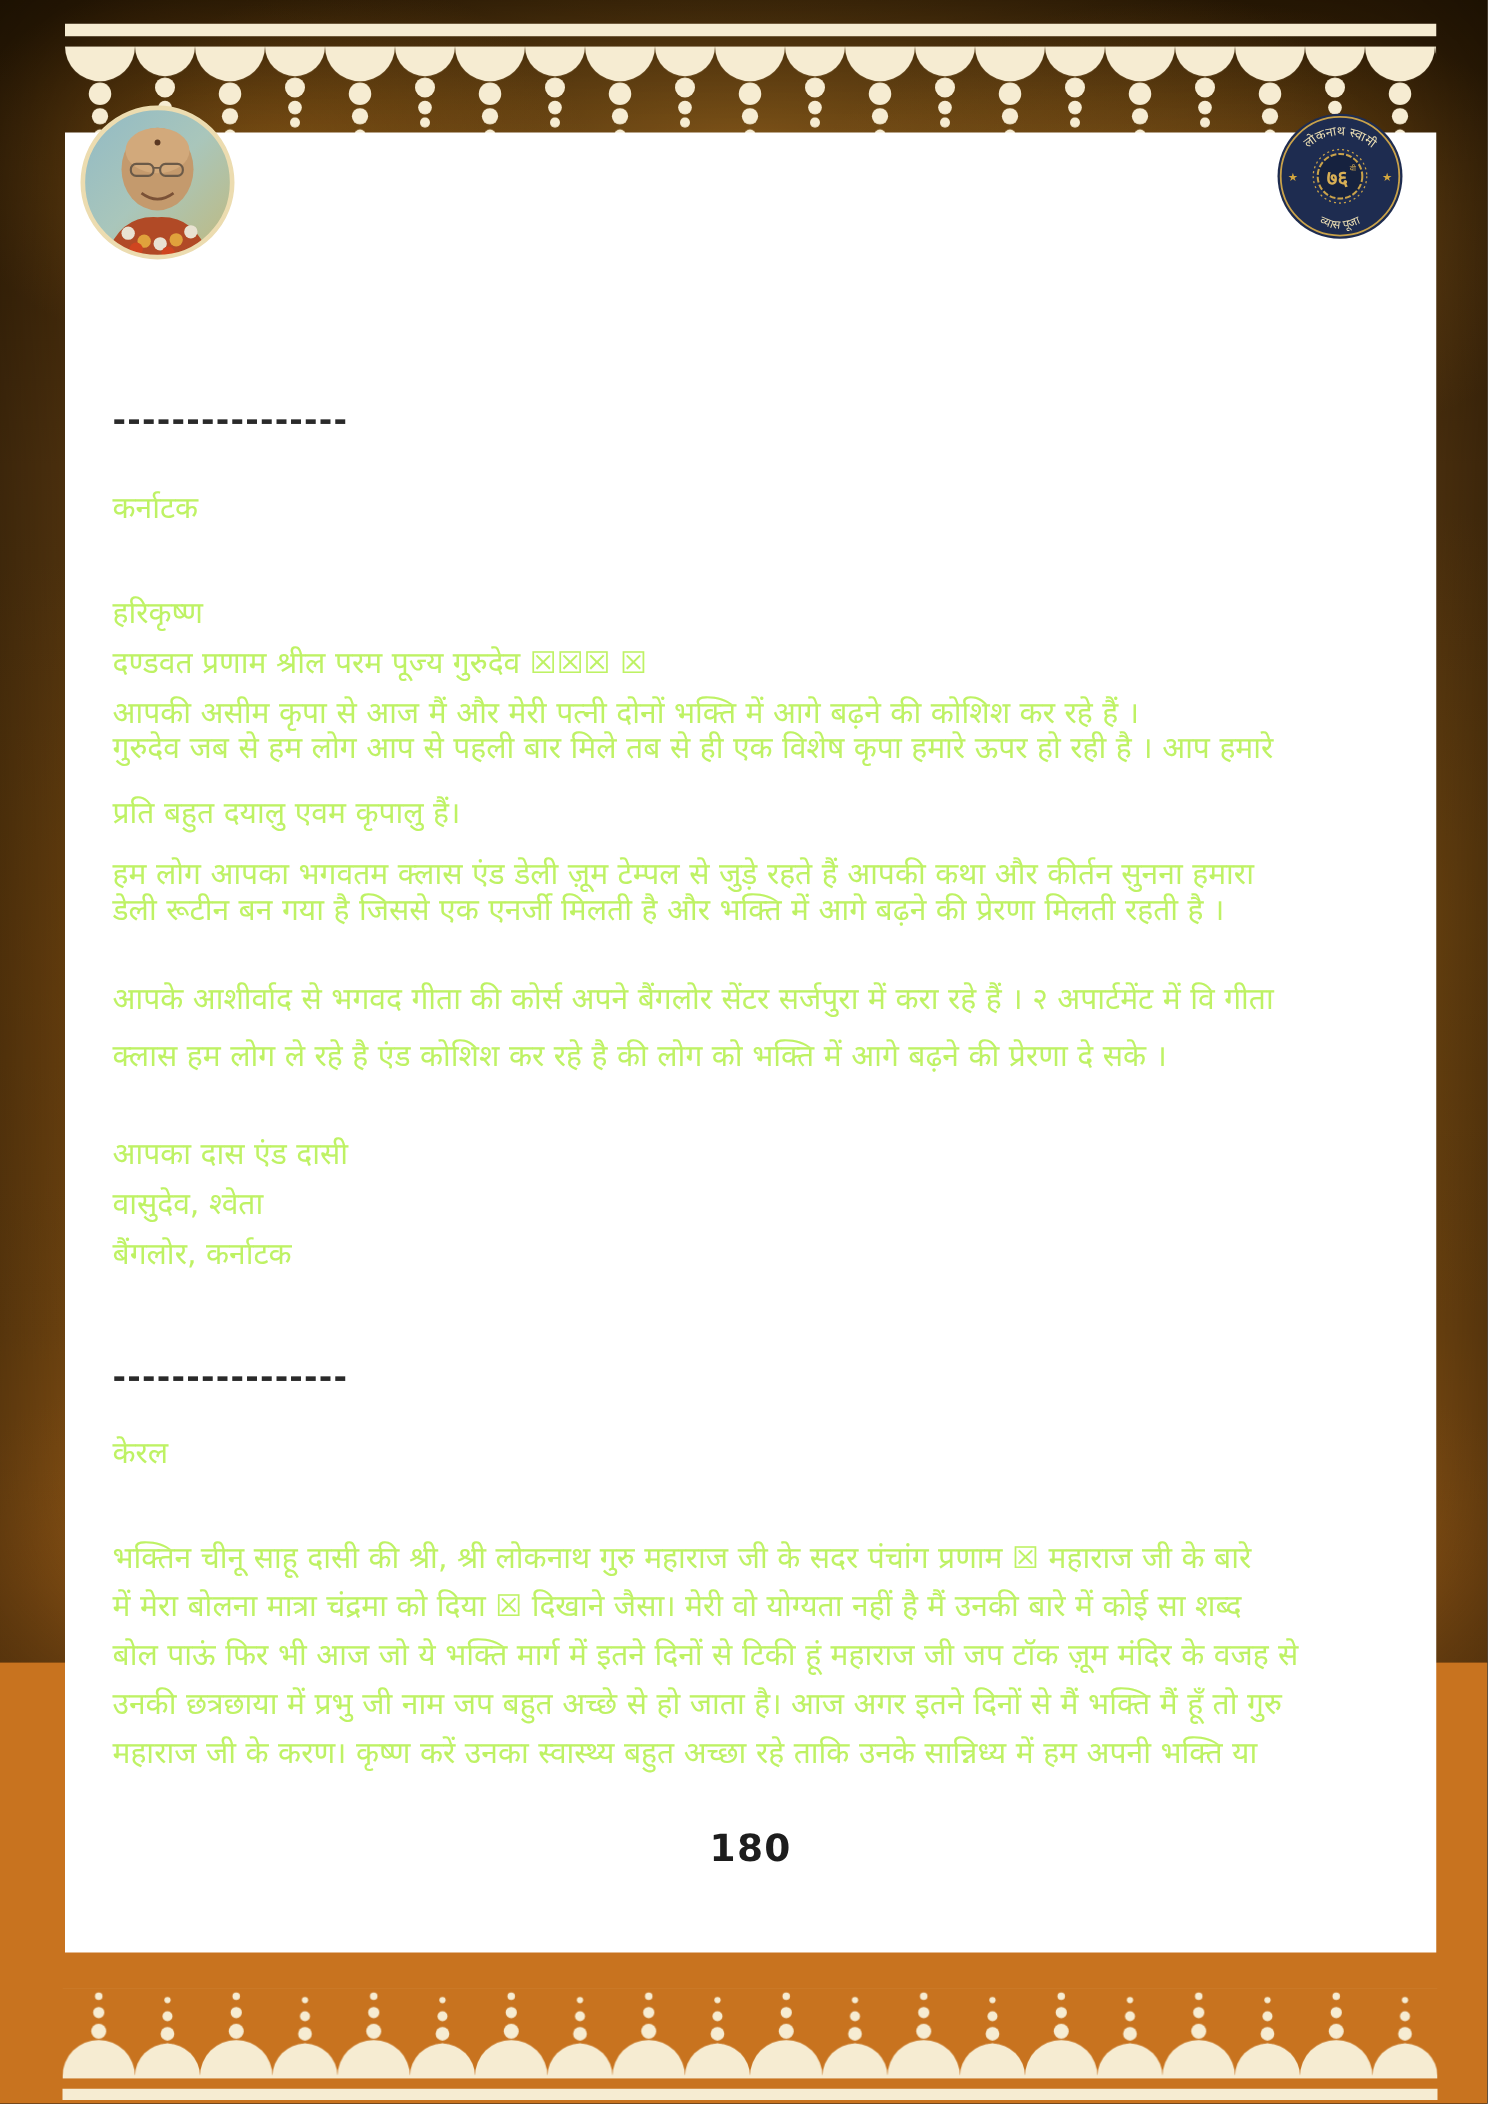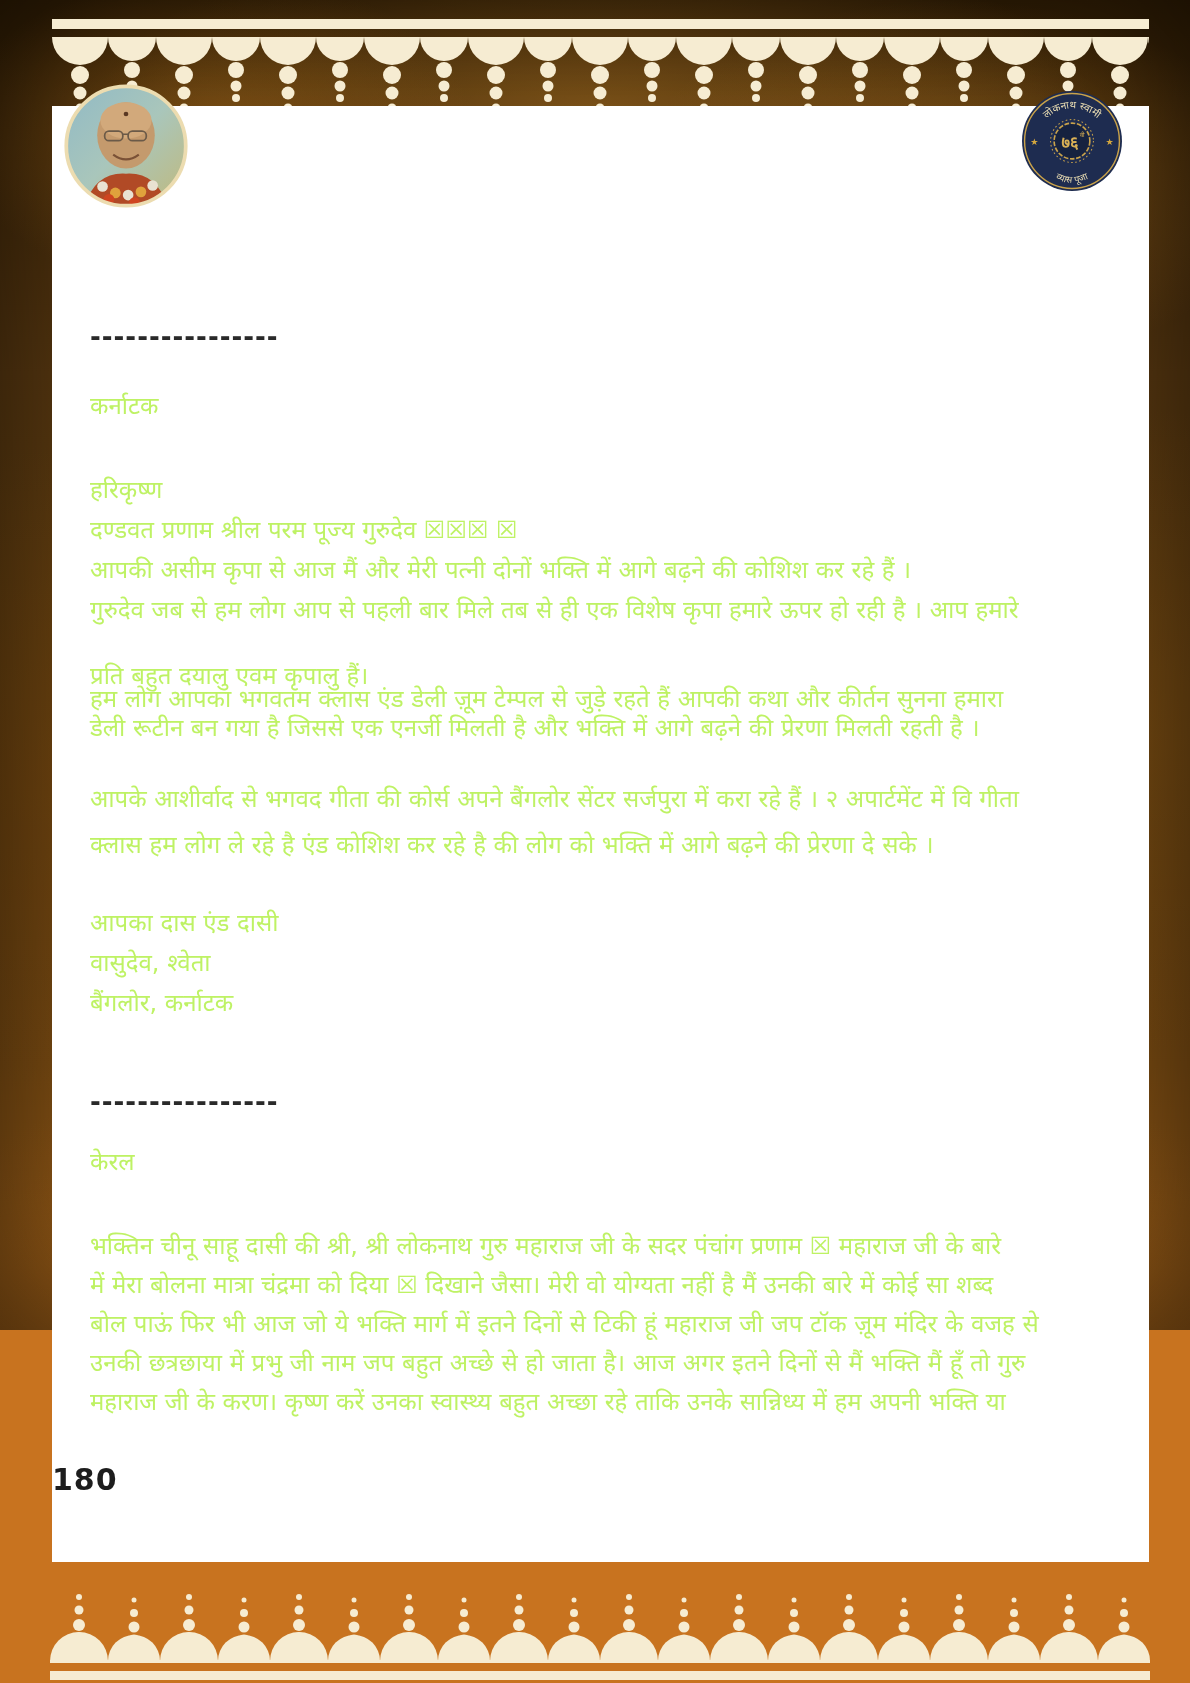--- a/index.html
+++ b/index.html
@@ -27,21 +27,21 @@
   .top-bar{position:absolute;left:52px;top:19px;width:1097px;height:10px;background:#f6ecd2;}
   .top-garland{position:absolute;left:52px;top:37px;width:1097px;height:78px;}
   
   .panel{position:absolute;left:52px;top:106px;width:1097px;height:1456px;background:#ffffff;}
   .line{
     position:absolute;left:90px;width:1030px;
     font-size:24px;line-height:40px;color:#bef264;letter-spacing:0;
   }
   .divider{font-size:26px;line-height:30px;color:#2a2a2a;letter-spacing:1px;font-weight:bold;}
   .pagenum{
-    position:absolute;left:52px;top:1462px;width:1097px;
+    position:absolute;left:52px;top:1462px;width:1097px;text-align:center;
     font-size:30px;font-weight:700;color:#1d1d1d;letter-spacing:1px;
   }
   
   .photo{position:absolute;left:62px;top:82px;width:128px;height:128px;}
   .badge{position:absolute;left:1021px;top:90px;width:102px;height:102px;}
   
   .bottom-garland{position:absolute;left:50px;top:1591px;width:1100px;height:72px;}
   .bottom-stripe{position:absolute;left:50px;top:1671px;width:1100px;height:9px;background:#f6ecd2;}
 </style>
 </head>
@@ -124,22 +124,22 @@
     <text x="48" y="57" font-size="16" font-weight="bold" fill="#d9b055" text-anchor="middle">७६</text>
     <text x="60" y="46" font-size="6" fill="#d9b055" text-anchor="middle">वी</text>
   </svg>
 
   <div class="line divider" style="top:322px">----------------</div>
   <div class="line" style="top:386px">कर्नाटक</div>
 
   <div class="line" style="top:470px">हरिकृष्ण</div>
   <div class="line" style="top:510px">दण्डवत प्रणाम श्रील परम पूज्य गुरुदेव ☒☒☒ ☒</div>
   <div class="line" style="top:550px">आपकी असीम कृपा से आज मैं और मेरी पत्नी दोनों भक्ति में आगे बढ़ने की कोशिश कर रहे हैं ।</div>
-  <div class="line" style="top:590px">गुरुदेव जब से हम लोग आप से पहली बार मिले तब से ही एक विशेष कृपा हमारे ऊपर हो रही है । आप हमारे</div>
-  <div class="line" style="top:656px">प्रति बहुत दयालु एवम कृपालु हैं।</div>
+  <div class="line" style="top:578px">गुरुदेव जब से हम लोग आप से पहली बार मिले तब से ही एक विशेष कृपा हमारे ऊपर हो रही है । आप हमारे</div>
+  <div class="line" style="top:630px">प्रति बहुत दयालु एवम कृपालु हैं।</div>
   <div class="line" style="top:679px">हम लोग आपका भगवतम क्लास एंड डेली ज़ूम टेम्पल से जुड़े रहते हैं आपकी कथा और कीर्तन सुनना हमारा</div>
   <div class="line" style="top:708px">डेली रूटीन बन  गया है जिससे एक एनर्जी मिलती है और भक्ति में आगे बढ़ने की प्रेरणा मिलती रहती है ।</div>
   <div class="line" style="top:779px">आपके आशीर्वाद से भगवद गीता की कोर्स अपने बैंगलोर सेंटर सर्जपुरा में करा रहे हैं । २ अपार्टमेंट में वि गीता</div>
   <div class="line" style="top:825px">क्लास हम लोग ले रहे है एंड कोशिश कर रहे है की लोग को भक्ति में आगे बढ़ने की प्रेरणा दे सके ।</div>
   <div class="line" style="top:903px">आपका दास एंड दासी</div>
   <div class="line" style="top:943px">वासुदेव, श्वेता</div>
   <div class="line" style="top:983px">बैंगलोर,  कर्नाटक</div>
 
   <div class="line divider" style="top:1087px">----------------</div>
   <div class="line" style="top:1142px">केरल</div>

